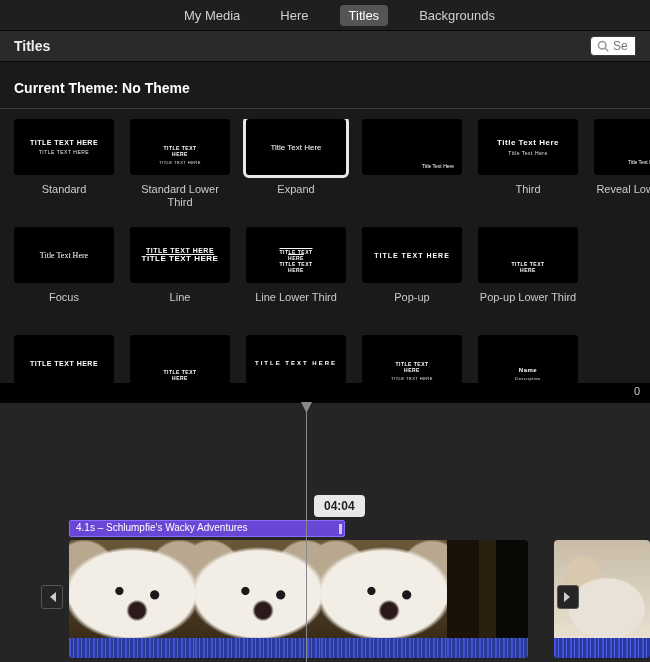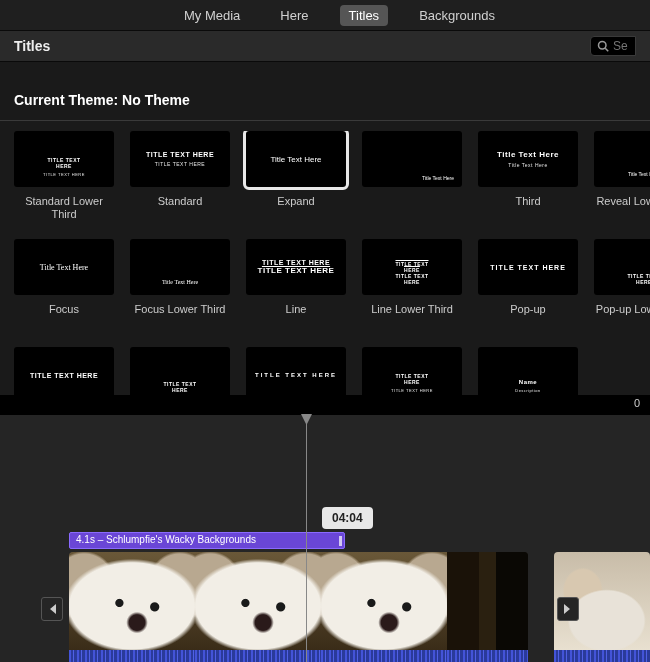--- a/index.html
+++ b/index.html
@@ -42,21 +42,21 @@
     padding: 0 14px 0 14px;
   }
   .subheader .title {
     font-weight: 600;
     font-size: 14px;
     color: #eee;
   }
   .search {
     display: flex;
     align-items: center;
-    background: #000000;
+    background: #ffffff;
     border: 1px solid #3a3a3a;
     border-radius: 4px 0 0 4px;
     padding: 2px 6px;
     width: 46px;
     overflow: hidden;
   }
   .search svg { flex-shrink: 0; }
   .search input {
     background: transparent;
     border: none;
@@ -64,21 +64,20 @@
     font-size: 12px;
     width: 22px;
     outline: none;
     margin-left: 4px;
   }
   .theme-row {
     height: 40px;
     display: flex;
     align-items: flex-end;
     padding: 0 14px 6px 14px;
-    margin-top: 12px;
   }
   .theme-row .ct {
     font-weight: 700;
     font-size: 14px;
     color: #fff;
   }
   .divider {
     height: 1px;
     background: #3a3a3a;
     margin: 6px 0 10px 0;
@@ -162,21 +161,21 @@
     top: -1px;
     left: -5px;
     width: 11px;
     height: 11px;
     background: #888;
     clip-path: polygon(0 0, 100% 0, 50% 100%);
   }
   .time-bubble {
     position: absolute;
     top: 92px;
-    left: 322px;
+    left: 314px;
     background: #e8e8e8;
     color: #222;
     font-weight: 700;
     font-size: 12px;
     padding: 4px 10px;
     border-radius: 4px;
     z-index: 6;
   }
   .title-clip {
     position: absolute;
@@ -301,35 +300,35 @@
 <div class="theme-row">
   <div class="ct">Current Theme: No Theme</div>
 </div>
 <div class="divider"></div>
 
 <div class="browser">
 
   <div class="grid">
     <div class="tile">
       <div class="thumb">
+        <div class="main">TITLE TEXT HERE</div>
+        <div class="sub">TITLE TEXT HERE</div>
+      </div>
+      <div class="label">Standard</div>
+    </div>
+    <div class="tile">
+      <div class="thumb">
         <div class="lower">
           <div class="main" style="font-size:5px">TITLE TEXT HERE</div>
           <div class="sub" style="font-size:4px">TITLE TEXT HERE</div>
         </div>
       </div>
       <div class="label">Standard Lower Third</div>
     </div>
     <div class="tile">
-      <div class="thumb">
-        <div class="main">TITLE TEXT HERE</div>
-        <div class="sub">TITLE TEXT HERE</div>
-      </div>
-      <div class="label">Standard</div>
-    </div>
-    <div class="tile">
       <div class="thumb selected">
         <div class="light">Title Text Here</div>
       </div>
       <div class="label">Expand</div>
     </div>
     <div class="tile">
       <div class="thumb">
         <div class="lower2">Title Text Here</div>
       </div>
     </div>
@@ -347,26 +346,20 @@
       <div class="label">Reveal Lower Third</div>
     </div>
   </div>
 
   <div class="grid">
     <div class="tile">
       <div class="thumb">
         <div class="serif">Title Text Here</div>
       </div>
       <div class="label">Focus</div>
-    </div>
-    <div class="tile">
-      <div class="thumb">
-        <div class="lower serif" style="font-size:6px">Title Text Here</div>
-      </div>
-      <div class="label">Focus Lower Third</div>
     </div>
     <div class="tile">
       <div class="thumb">
         <div class="main" style="text-decoration:underline">TITLE TEXT HERE</div>
         <div class="main" style="font-size:8px">TITLE TEXT HERE</div>
       </div>
       <div class="label">Line</div>
     </div>
     <div class="tile">
       <div class="thumb">
@@ -434,21 +427,21 @@
 
 <div class="counter">0</div>
 
 <div class="timeline-area">
   <div class="playhead">
     <div class="knob"></div>
   </div>
   <div class="time-bubble">04:04</div>
 
   <div class="title-clip">
-    <span>4.1s – Schlumpfie's Wacky Backgrounds</span>
+    <span>4.1s – Schlumpfie's Wacky Adventures</span>
     <div class="end"></div>
   </div>
 
   <div class="nextprev left">
     <svg width="12" height="12" viewBox="0 0 12 12">
         <path d="M2 1v10M10 1L4 6l6 5z" fill="#ccc"></path>
       </svg>
   </div>
   <div class="nextprev right">
     <svg width="12" height="12" viewBox="0 0 12 12">

